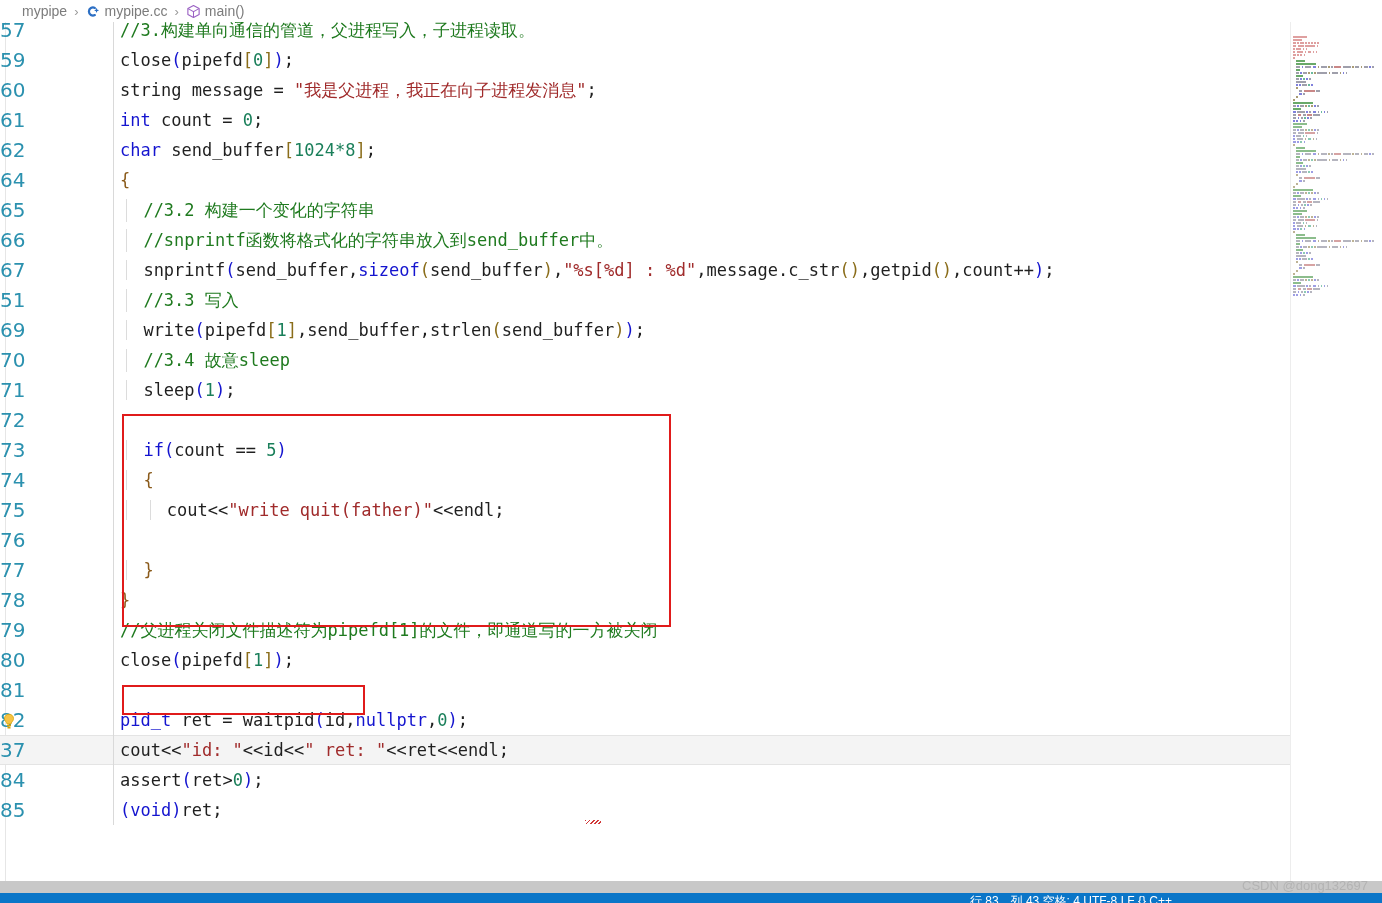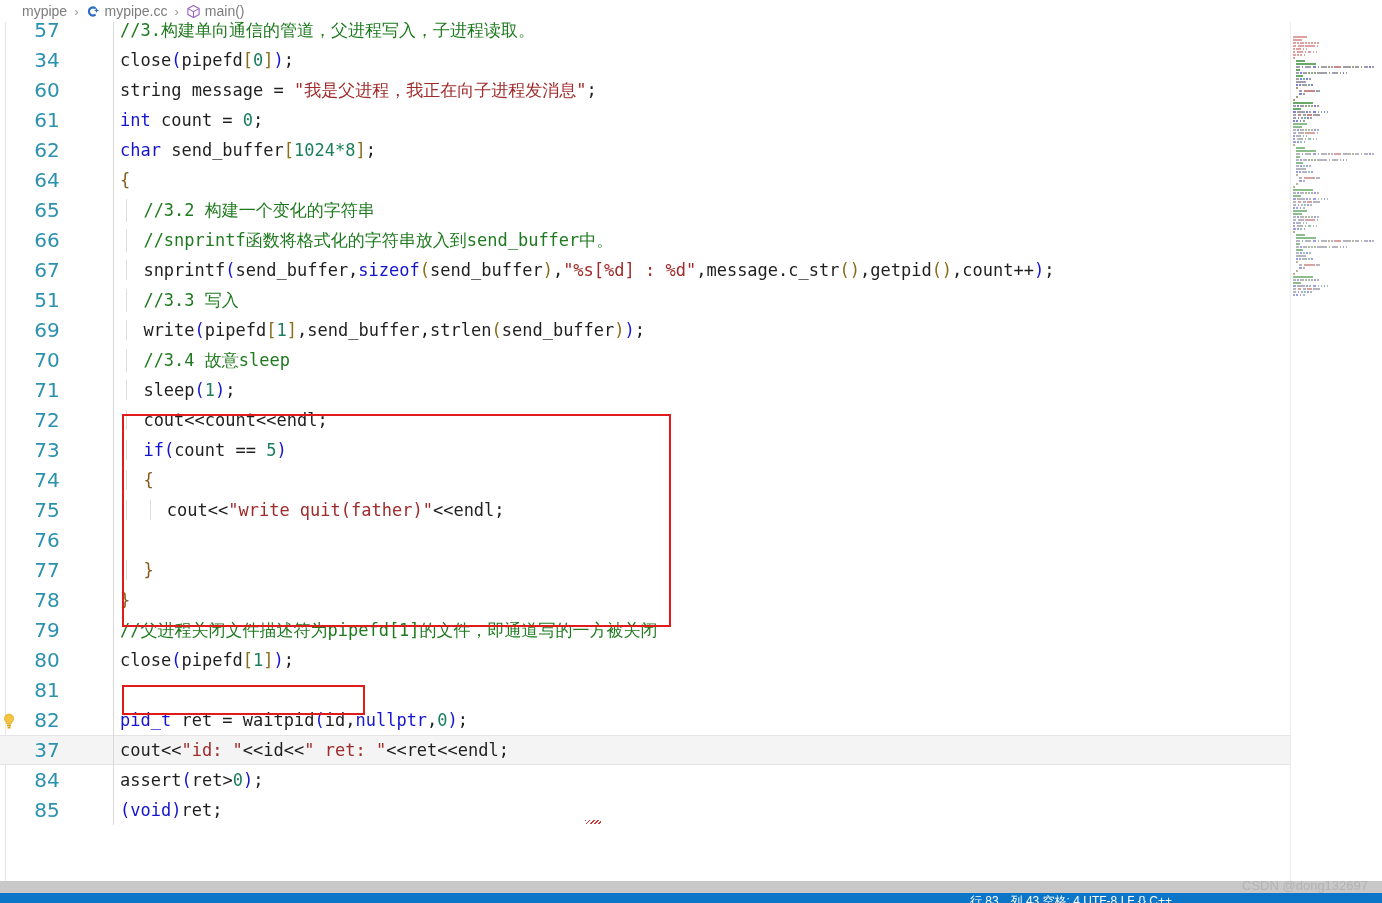--- a/index.html
+++ b/index.html
@@ -62,21 +62,21 @@
     height: 30px;
     display: flex;
     align-items: center;
     white-space: pre;
   }
   .line.active { background: #f4f4f4; box-shadow: inset 0 1px 0 #e4e4e4, inset 0 -1px 0 #e4e4e4; }
 
   .gutter {
     width: 106px;
     min-width: 106px;
-    text-align: center;
+    text-align: left;
     padding-right: 12px;
     color: #2b91af;
     font-size: 20px;
     font-family: "DejaVu Sans", sans-serif;
     position: relative;
     user-select: none;
   }
   .gutter .bulb {
     position: absolute;
     left: 0px; top: 4px;
@@ -202,33 +202,33 @@
       </svg>
     </span>
     <span class="bc-label">main()</span>
   </span>
 </div>
 
 <div id="editor">
   <div id="left-rail"></div>
   <div id="code-scroll" style="margin-top: -7px;">
       <div class="line"><div class="gutter">57</div><div class="vbar"></div><div class="code"><span style="margin-left: 0px;"><span class="cm">//3.构建单向通信的管道，父进程写入，子进程读取。</span></span></div></div>
-      <div class="line"><div class="gutter">34</div><div class="vbar"></div><div class="code"><span style="margin-left: 0px;"><span class="idt">close</span><span class="par">(</span><span class="idt">pipefd</span><span class="par2">[</span><span class="num">0</span><span class="par2">]</span><span class="par">)</span><span class="idt">;</span></span></div></div>
+      <div class="line"><div class="gutter">59</div><div class="vbar"></div><div class="code"><span style="margin-left: 0px;"><span class="idt">close</span><span class="par">(</span><span class="idt">pipefd</span><span class="par2">[</span><span class="num">0</span><span class="par2">]</span><span class="par">)</span><span class="idt">;</span></span></div></div>
       <div class="line"><div class="gutter">60</div><div class="vbar"></div><div class="code"><span style="margin-left: 0px;"><span class="idt">string</span><span class="idt"> message = </span><span class="str">"我是父进程，我正在向子进程发消息"</span><span class="idt">;</span></span></div></div>
       <div class="line"><div class="gutter">61</div><div class="vbar"></div><div class="code"><span style="margin-left: 0px;"><span class="kw">int</span><span class="idt"> count = </span><span class="num">0</span><span class="idt">;</span></span></div></div>
       <div class="line"><div class="gutter">62</div><div class="vbar"></div><div class="code"><span style="margin-left: 0px;"><span class="kw">char</span><span class="idt"> send_buffer</span><span class="par2">[</span><span class="num">1024*8</span><span class="par2">]</span><span class="idt">;</span></span></div></div>
       <div class="line"><div class="gutter">64</div><div class="vbar"></div><div class="code"><span style="margin-left: 0px;"><span class="brc">{</span></span></div></div>
       <div class="line"><div class="gutter">65</div><div class="vbar"></div><div class="code"><span class="guide" style="left: 20.4px;"></span><span style="margin-left: 23.4px;"><span class="cm">//3.2 构建一个变化的字符串</span></span></div></div>
       <div class="line"><div class="gutter">66</div><div class="vbar"></div><div class="code"><span class="guide" style="left: 20.4px;"></span><span style="margin-left: 23.4px;"><span class="cm">//snprintf函数将格式化的字符串放入到send_buffer中。</span></span></div></div>
       <div class="line"><div class="gutter">67</div><div class="vbar"></div><div class="code"><span class="guide" style="left: 20.4px;"></span><span style="margin-left: 23.4px;"><span class="idt">snprintf</span><span class="par">(</span><span class="idt">send_buffer,</span><span class="kw">sizeof</span><span class="par2">(</span><span class="idt">send_buffer</span><span class="par2">)</span><span class="idt">,</span><span class="str">"%s[%d] : %d"</span><span class="idt">,message.c_str</span><span class="par2">()</span><span class="idt">,getpid</span><span class="par2">()</span><span class="idt">,count++</span><span class="par">)</span><span class="idt">;</span></span></div></div>
       <div class="line"><div class="gutter">51</div><div class="vbar"></div><div class="code"><span class="guide" style="left: 20.4px;"></span><span style="margin-left: 23.4px;"><span class="cm">//3.3 写入</span></span></div></div>
       <div class="line"><div class="gutter">69</div><div class="vbar"></div><div class="code"><span class="guide" style="left: 20.4px;"></span><span style="margin-left: 23.4px;"><span class="idt">write</span><span class="par">(</span><span class="idt">pipefd</span><span class="par2">[</span><span class="num">1</span><span class="par2">]</span><span class="idt">,send_buffer,strlen</span><span class="par2">(</span><span class="idt">send_buffer</span><span class="par2">)</span><span class="par">)</span><span class="idt">;</span></span></div></div>
       <div class="line"><div class="gutter">70</div><div class="vbar"></div><div class="code"><span class="guide" style="left: 20.4px;"></span><span style="margin-left: 23.4px;"><span class="cm">//3.4 故意sleep</span></span></div></div>
       <div class="line"><div class="gutter">71</div><div class="vbar"></div><div class="code"><span class="guide" style="left: 20.4px;"></span><span style="margin-left: 23.4px;"><span class="idt">sleep</span><span class="par">(</span><span class="num">1</span><span class="par">)</span><span class="idt">;</span></span></div></div>
-      <div class="line"><div class="gutter">72</div><div class="vbar"></div><div class="code"><span class="guide" style="left: 20.4px;"></span><span style="margin-left: 23.4px;"><span class="idt">cout&lt;&lt;count&lt;&lt;endl;</span></span></div></div>
+      <div class="line"><div class="gutter">72</div><div class="vbar"></div></div>
       <div class="line"><div class="gutter">73</div><div class="vbar"></div><div class="code"><span class="guide" style="left: 20.4px;"></span><span style="margin-left: 23.4px;"><span class="kw">if</span><span class="par">(</span><span class="idt">count == </span><span class="num">5</span><span class="par">)</span></span></div></div>
       <div class="line"><div class="gutter">74</div><div class="vbar"></div><div class="code"><span class="guide" style="left: 20.4px;"></span><span style="margin-left: 23.4px;"><span class="brc">{</span></span></div></div>
       <div class="line"><div class="gutter">75</div><div class="vbar"></div><div class="code"><span class="guide" style="left: 20.4px;"></span><span class="guide" style="left: 43.8px;"></span><span style="margin-left: 46.8px;"><span class="idt">cout&lt;&lt;</span><span class="str">"write quit(father)"</span><span class="idt">&lt;&lt;endl;</span></span></div></div>
       <div class="line"><div class="gutter">76</div><div class="vbar"></div></div>
       <div class="line"><div class="gutter">77</div><div class="vbar"></div><div class="code"><span class="guide" style="left: 20.4px;"></span><span style="margin-left: 23.4px;"><span class="brc">}</span></span></div></div>
       <div class="line"><div class="gutter">78</div><div class="vbar"></div><div class="code"><span style="margin-left: 0px;"><span class="brc">}</span></span></div></div>
       <div class="line"><div class="gutter">79</div><div class="vbar"></div><div class="code"><span style="margin-left: 0px;"><span class="cm">//父进程关闭文件描述符为pipefd[1]的文件，即通道写的一方被关闭</span></span></div></div>
       <div class="line"><div class="gutter">80</div><div class="vbar"></div><div class="code"><span style="margin-left: 0px;"><span class="idt">close</span><span class="par">(</span><span class="idt">pipefd</span><span class="par2">[</span><span class="num">1</span><span class="par2">]</span><span class="par">)</span><span class="idt">;</span></span></div></div>
       <div class="line"><div class="gutter">81</div><div class="vbar"></div></div>
       <div class="line"><div class="gutter">82<span class="bulb"><svg width="18" height="20" viewBox="0 0 18 20">

